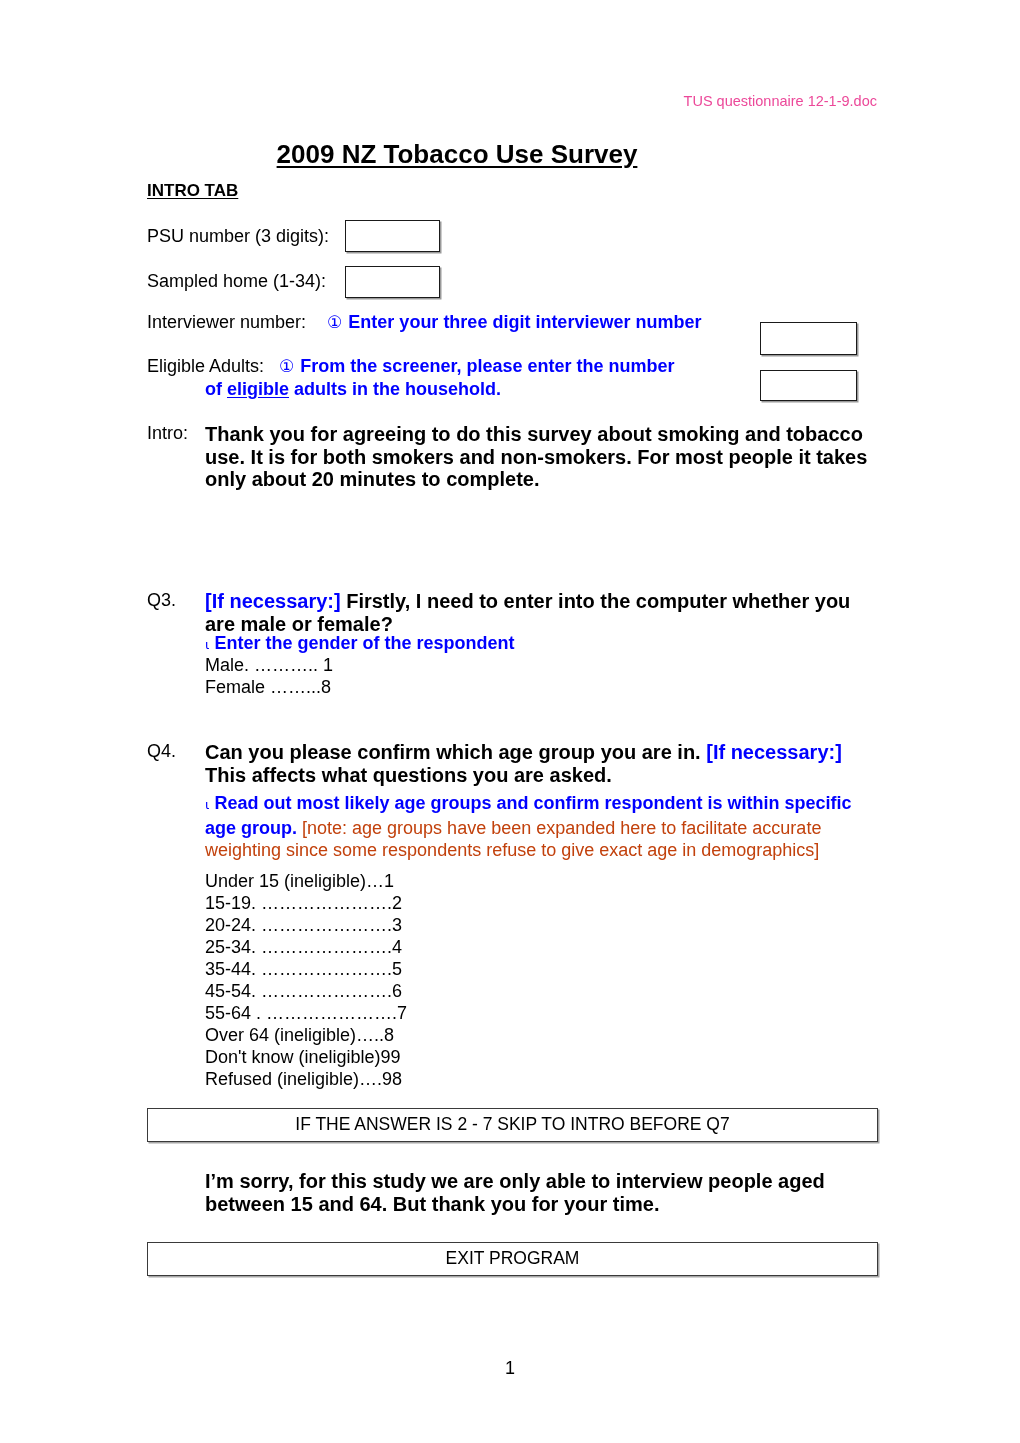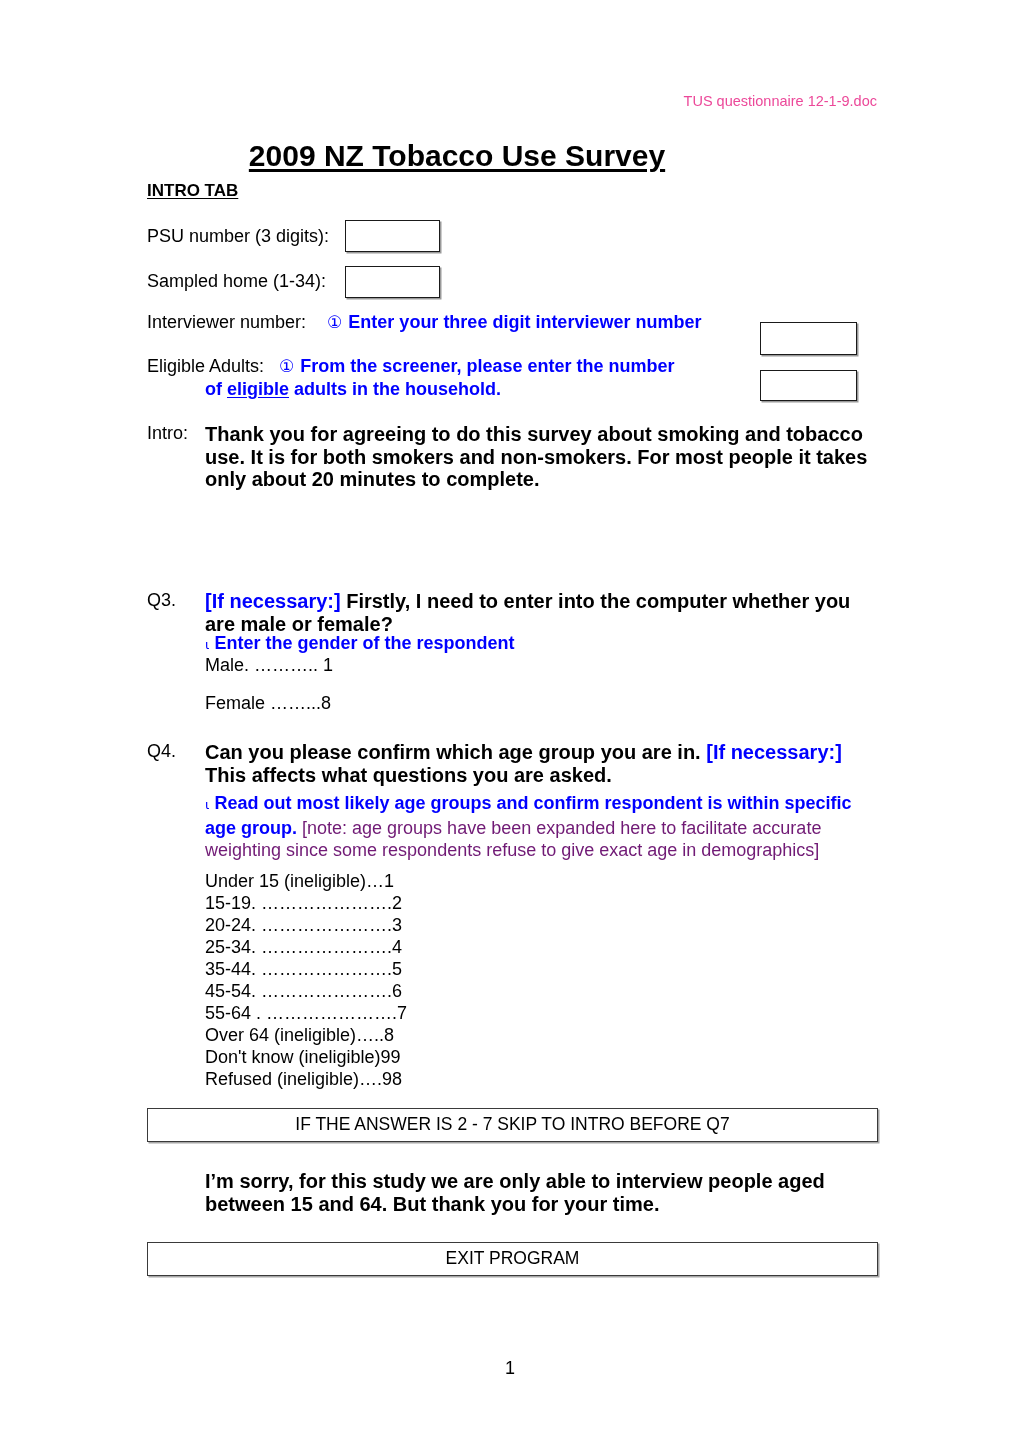--- a/index.html
+++ b/index.html
@@ -23,21 +23,21 @@
     font-size: 14.5px;
     color: #ec4899;
     white-space: nowrap;
   }
   .doc-title {
     position: absolute;
     top: 139px;
     left: 0;
     width: 914px;
     text-align: center;
-    font-size: 30px;
+    font-size: 26px;
     font-weight: bold;
     letter-spacing: 0px;
   }
   .doc-title span {
     text-decoration: underline;
     text-underline-offset: 3px;
   }
   .section-label {
     position: absolute;
     top: 181px;
@@ -60,21 +60,21 @@
     border: 1.5px solid #1a1a1a;
     box-shadow: 1.5px 1.5px 0 rgba(120,120,120,0.75);
     background: #fff;
   }
 
   .blue {
     color: #0000ff;
     font-weight: bold;
   }
   .blue-note {
-    color: #701a75;
+    color: #c2410c;
     font-weight: normal;
   }
   .wing {
     font-family: "DejaVu Sans", sans-serif;
     font-weight: normal;
     font-size: 17px;
     letter-spacing: 1px;
   }
   .wing-sm {
     font-family: "DejaVu Sans", sans-serif;
@@ -168,21 +168,21 @@
 
   <div class="qlabel" style="top:590px; left:147px;">Q3.</div>
   <div class="qbody" style="top:590px;">
     <span class="blue">[If necessary:]</span><span>  Firstly, I need to enter into the computer whether you are male or female?</span>
   </div>
   <div class="block" style="top:632px; left:205px;">
     <span class="blue"><span class="wing-sm">ι</span></span>
     <span class="blue">Enter the gender of the respondent</span>
   </div>
   <div class="codelist" style="top:654px;">Male. ……….. 1</div>
-  <div class="codelist" style="top:676px;margin-top:16px;">Female ……...8</div>
+  <div class="codelist" style="top:676px;">Female ……...8</div>
 
   <div class="qlabel" style="top:741px; left:147px;">Q4.</div>
   <div class="qbody" style="top:741px;">
     <span>Can you please confirm which age group you are in.  </span><span class="blue">[If necessary:]</span><span>  This affects what questions you are asked.</span>
   </div>
   <div class="block" style="top:792px; left:205px; width:672px;">
     <span class="blue"><span class="wing-sm">ι</span></span>
     <span class="blue">Read out most likely age groups and confirm respondent is within specific age group.</span><span class="blue-note"> [note: age groups have been expanded here to facilitate accurate weighting since some respondents refuse to give exact age in demographics]</span>
   </div>
 

